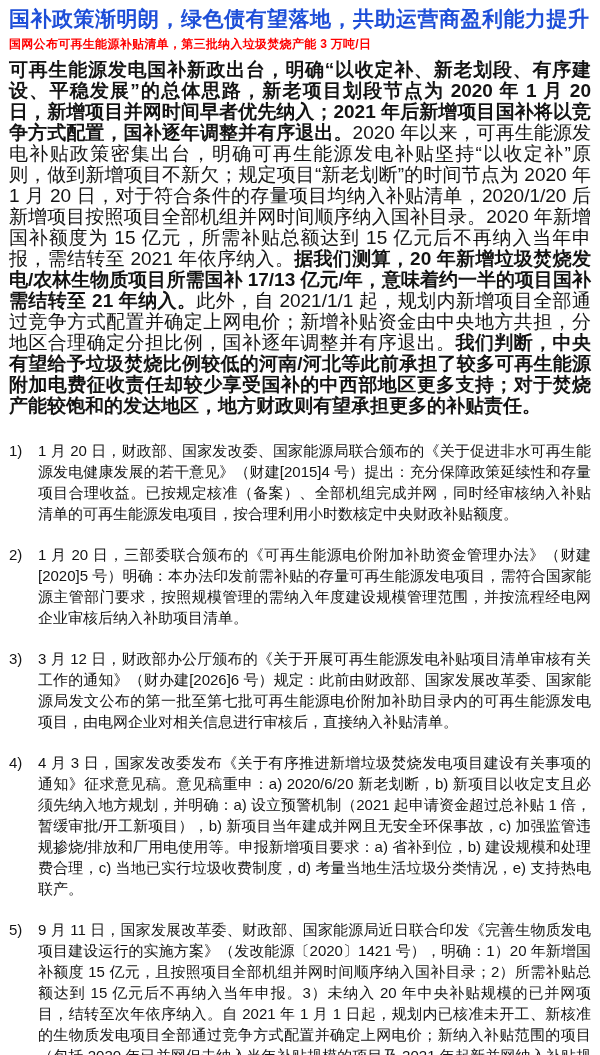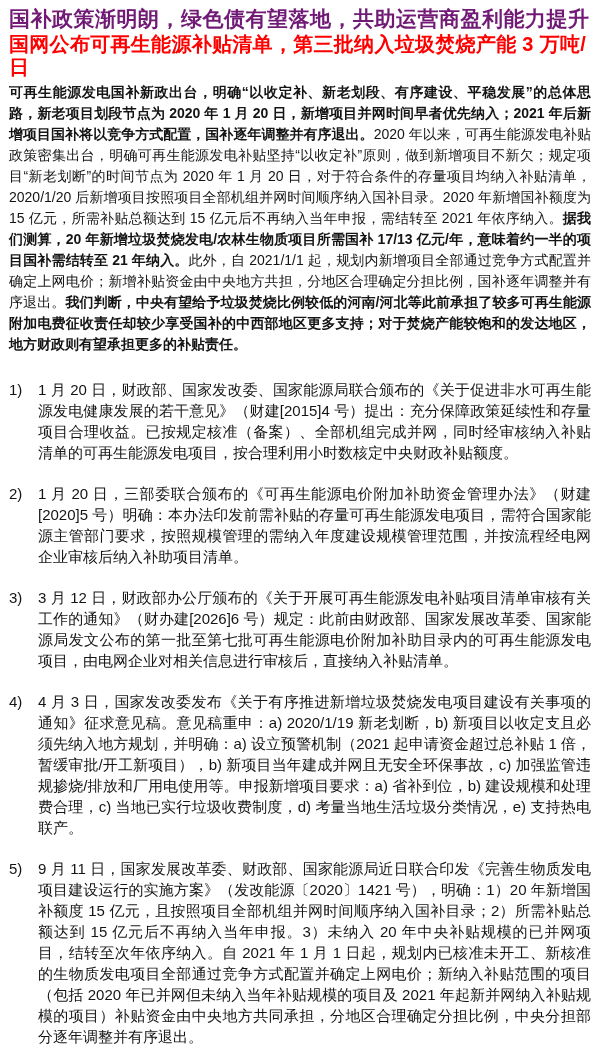--- a/index.html
+++ b/index.html
@@ -25,28 +25,28 @@
     color: #fe0000;
     font-weight: 700;
     font-size: 21px;
     line-height: 27px;
     letter-spacing: 0.5px;
     white-space: nowrap;
   }
   .subtitle {
     color: #fe0000;
     font-weight: 700;
-    font-size: 20px;
+    font-size: 12px;
     line-height: 23px;
     letter-spacing: 0.3px;
     margin-top: 1px;
   }
   .lead {
     margin-top: 3px;
-    font-size: 14px;
+    font-size: 19px;
     line-height: 21px;
     text-align: justify;
     text-justify: inter-ideograph;
   }
   .lead .seg-bold { font-weight: 700; }
   .lead .seg-normal { font-weight: 400; }
   .items {
     margin-top: 24px;
   }
   .item {
@@ -63,40 +63,40 @@
   .item-text {
     flex: 1;
     text-align: justify;
     text-justify: inter-ideograph;
   }
 </style>
 </head>
 <body style="color: rgb(20, 20, 20);">
 
 <div class="page">
-  <div class="title" style="color: #701a75;">国补政策渐明朗，绿色债有望落地，共助运营商盈利能力提升</div>
+  <div class="title" style="color: #1d4ed8;">国补政策渐明朗，绿色债有望落地，共助运营商盈利能力提升</div>
   <div class="subtitle" style="color: rgb(254, 0, 0);">国网公布可再生能源补贴清单，第三批纳入垃圾焚烧产能 3 万吨/日</div>
 
   <div class="lead"><span class="seg-bold">可再生能源发电国补新政出台，明确“以收定补、新老划段、有序建设、平稳发展”的总体思路，新老项目划段节点为 2020 年 1 月 20 日，新增项目并网时间早者优先纳入；2021 年后新增项目国补将以竞争方式配置，国补逐年调整并有序退出。</span><span class="seg-normal">2020 年以来，可再生能源发电补贴政策密集出台，明确可再生能源发电补贴坚持“以收定补”原则，做到新增项目不新欠；规定项目“新老划断”的时间节点为 2020 年 1 月 20 日，对于符合条件的存量项目均纳入补贴清单，2020/1/20 后新增项目按照项目全部机组并网时间顺序纳入国补目录。2020 年新增国补额度为 15 亿元，所需补贴总额达到 15 亿元后不再纳入当年申报，需结转至 2021 年依序纳入。</span><span class="seg-bold">据我们测算，20 年新增垃圾焚烧发电/农林生物质项目所需国补 17/13 亿元/年，意味着约一半的项目国补需结转至 21 年纳入。</span><span class="seg-normal">此外，自 2021/1/1 起，规划内新增项目全部通过竞争方式配置并确定上网电价；新增补贴资金由中央地方共担，分地区合理确定分担比例，国补逐年调整并有序退出。</span><span class="seg-bold">我们判断，中央有望给予垃圾焚烧比例较低的河南/河北等此前承担了较多可再生能源附加电费征收责任却较少享受国补的中西部地区更多支持；对于焚烧产能较饱和的发达地区，地方财政则有望承担更多的补贴责任。</span></div>
 
   <div class="items">
       <div class="item">
         <span class="item-num">1)</span>
         <span class="item-text">1 月 20 日，财政部、国家发改委、国家能源局联合颁布的《关于促进非水可再生能源发电健康发展的若干意见》（财建[2015]4 号）提出：充分保障政策延续性和存量项目合理收益。已按规定核准（备案）、全部机组完成并网，同时经审核纳入补贴清单的可再生能源发电项目，按合理利用小时数核定中央财政补贴额度。</span>
       </div>
       <div class="item">
         <span class="item-num">2)</span>
         <span class="item-text">1 月 20 日，三部委联合颁布的《可再生能源电价附加补助资金管理办法》（财建[2020]5 号）明确：本办法印发前需补贴的存量可再生能源发电项目，需符合国家能源主管部门要求，按照规模管理的需纳入年度建设规模管理范围，并按流程经电网企业审核后纳入补助项目清单。</span>
       </div>
       <div class="item">
         <span class="item-num">3)</span>
         <span class="item-text">3 月 12 日，财政部办公厅颁布的《关于开展可再生能源发电补贴项目清单审核有关工作的通知》（财办建[2026]6 号）规定：此前由财政部、国家发展改革委、国家能源局发文公布的第一批至第七批可再生能源电价附加补助目录内的可再生能源发电项目，由电网企业对相关信息进行审核后，直接纳入补贴清单。</span>
       </div>
       <div class="item">
         <span class="item-num">4)</span>
-        <span class="item-text">4 月 3 日，国家发改委发布《关于有序推进新增垃圾焚烧发电项目建设有关事项的通知》征求意见稿。意见稿重申：a) 2020/1/19 新老划断，b) 新项目以收定支且必须先纳入地方规划，并明确：a) 设立预警机制（2021 起申请资金超过总补贴 1 倍，暂缓审批/开工新项目），b) 新项目当年建成并网且无安全环保事故，c) 加强监管违规掺烧/排放和厂用电使用等。申报新增项目要求：a) 省补到位，b) 建设规模和处理费合理，c) 当地已实行垃圾收费制度，d) 考量当地生活垃圾分类情况，e) 支持热电联产。</span>
+        <span class="item-text">4 月 3 日，国家发改委发布《关于有序推进新增垃圾焚烧发电项目建设有关事项的通知》征求意见稿。意见稿重申：a) 2020/6/20 新老划断，b) 新项目以收定支且必须先纳入地方规划，并明确：a) 设立预警机制（2021 起申请资金超过总补贴 1 倍，暂缓审批/开工新项目），b) 新项目当年建成并网且无安全环保事故，c) 加强监管违规掺烧/排放和厂用电使用等。申报新增项目要求：a) 省补到位，b) 建设规模和处理费合理，c) 当地已实行垃圾收费制度，d) 考量当地生活垃圾分类情况，e) 支持热电联产。</span>
       </div>
       <div class="item">
         <span class="item-num">5)</span>
         <span class="item-text">9 月 11 日，国家发展改革委、财政部、国家能源局近日联合印发《完善生物质发电项目建设运行的实施方案》（发改能源〔2020〕1421 号），明确：1）20 年新增国补额度 15 亿元，且按照项目全部机组并网时间顺序纳入国补目录；2）所需补贴总额达到 15 亿元后不再纳入当年申报。3）未纳入 20 年中央补贴规模的已并网项目，结转至次年依序纳入。自 2021 年 1 月 1 日起，规划内已核准未开工、新核准的生物质发电项目全部通过竞争方式配置并确定上网电价；新纳入补贴范围的项目（包括 2020 年已并网但未纳入当年补贴规模的项目及 2021 年起新并网纳入补贴规模的项目）补贴资金由中央地方共同承担，分地区合理确定分担比例，中央分担部分逐年调整并有序退出。</span>
       </div>
     </div>
 </div>
 
 </body></html>

